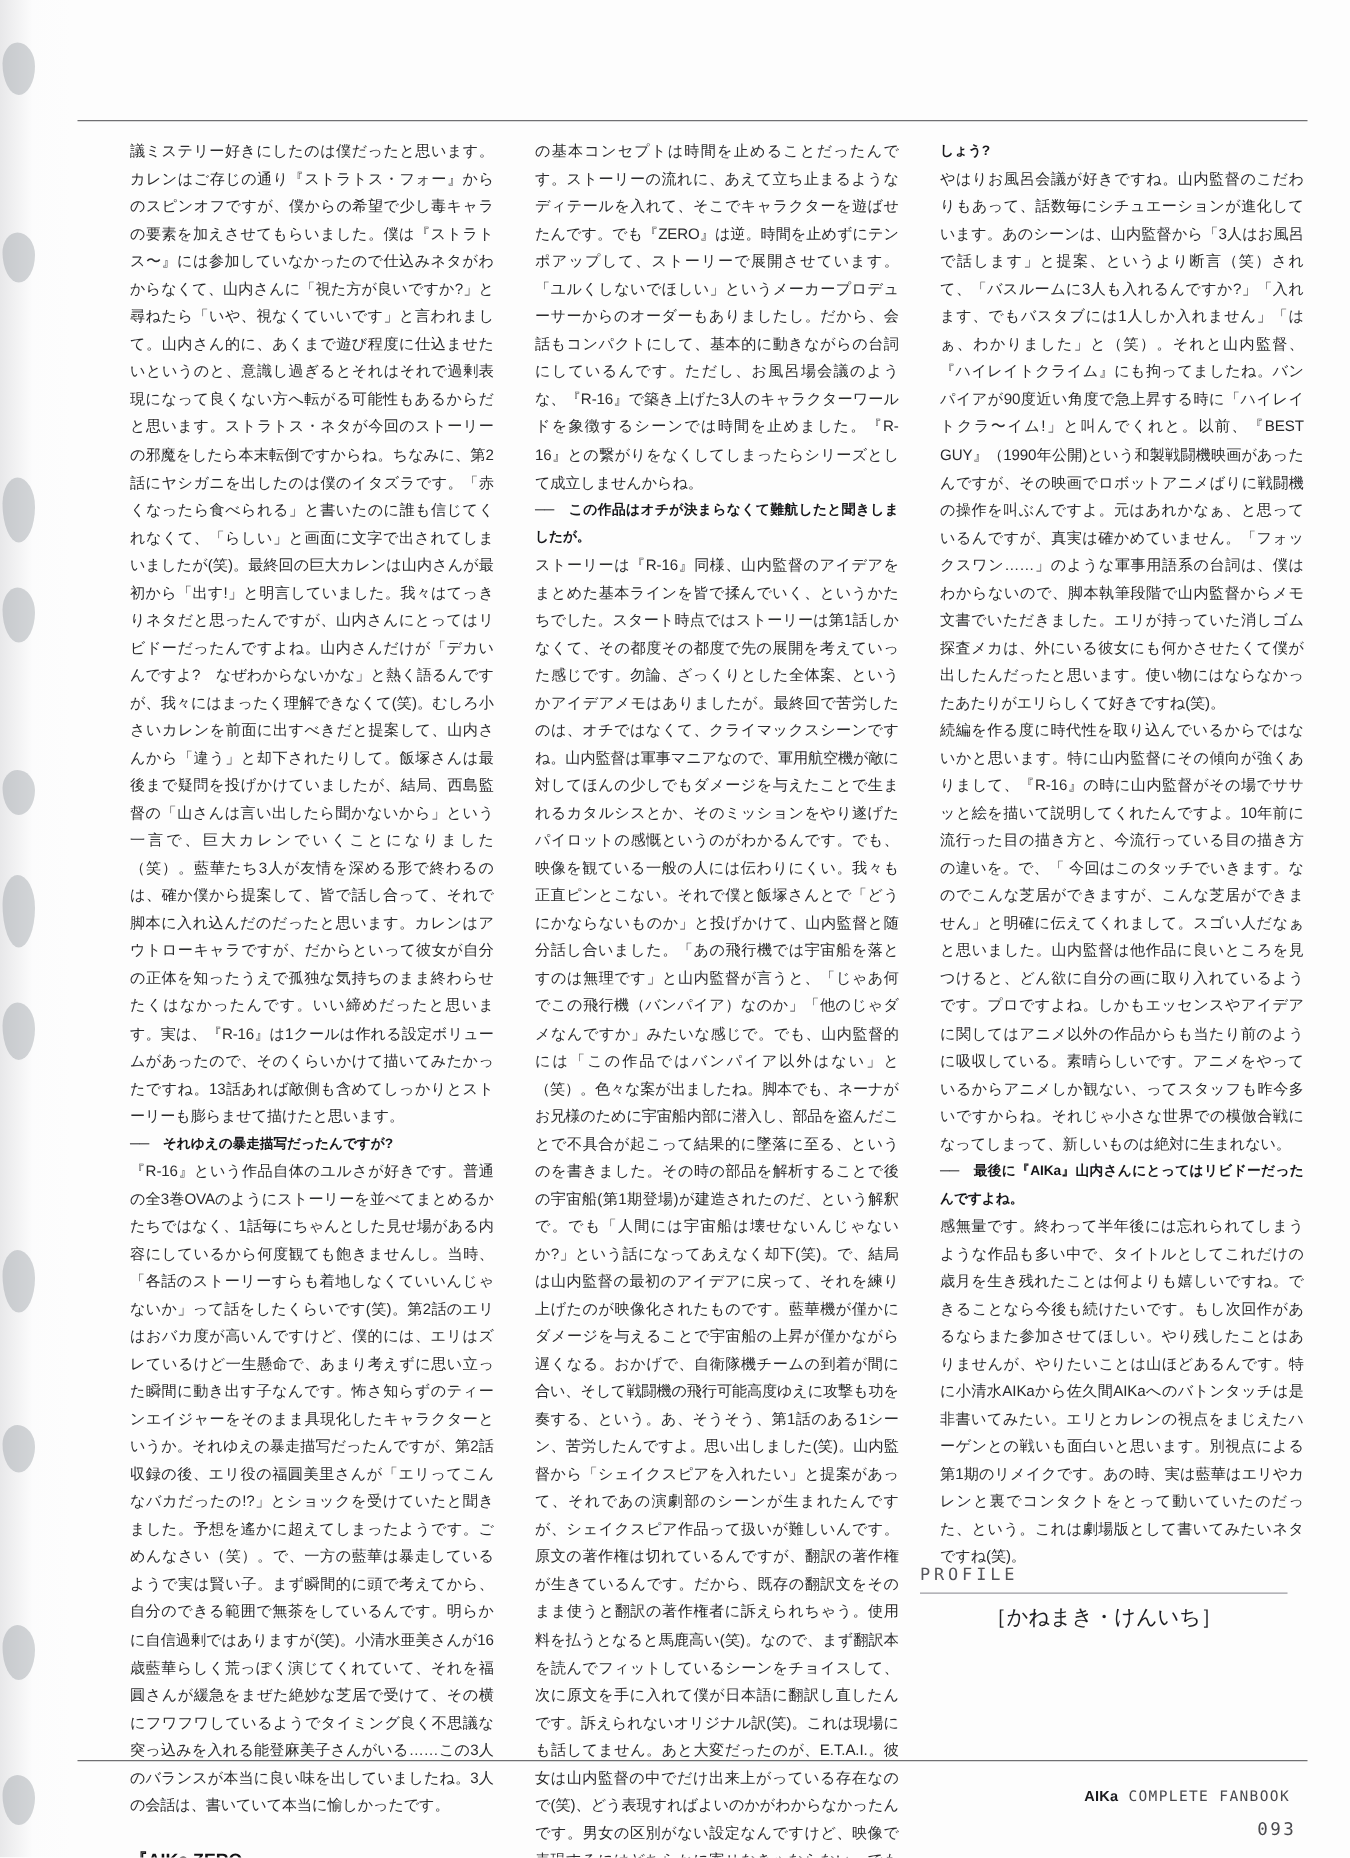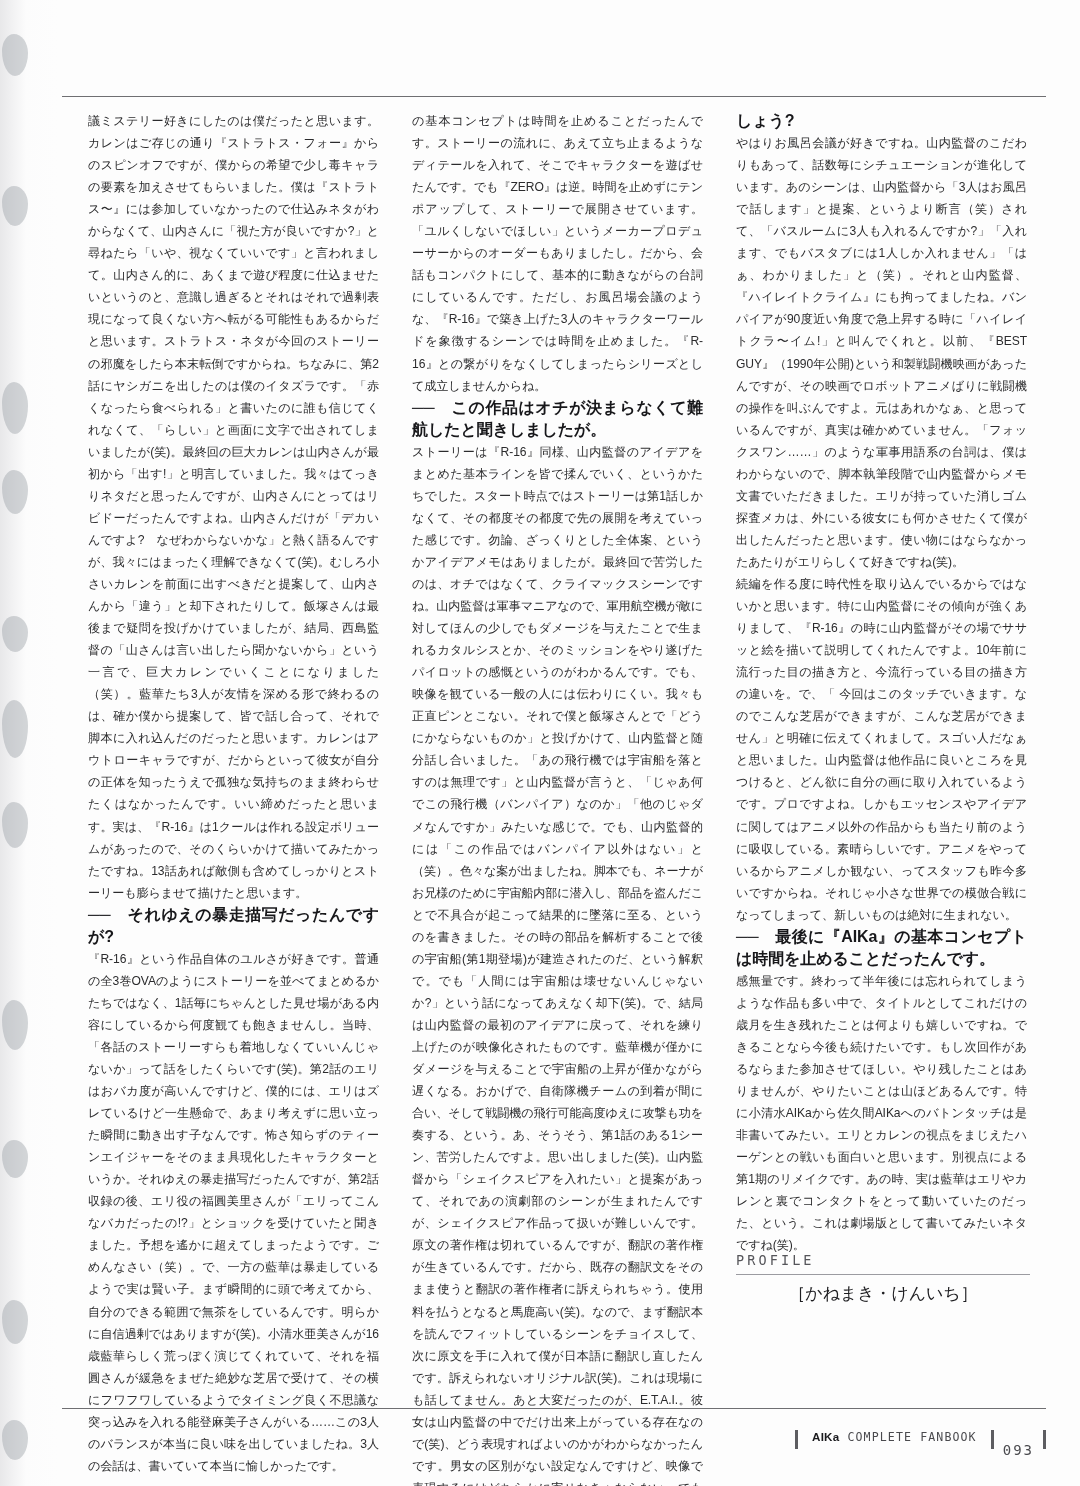--- a/index.html
+++ b/index.html
@@ -33,21 +33,21 @@
 
   
   #toprule{
     position:absolute; left:62px; top:96px; right:34px;
     height:1px; background:#6f6f72;
   }
 
   
   #columns{
     position:absolute;
-    left:88px; top:110px;
+    left:104px; top:110px;
     width:945px; height:1300px;
   }
   .col{
     position:absolute;
     top:0;
     width:291px;
   }
   #col1{left:0;}
   #col2{left:324px;}
   #col3{left:648px;}
@@ -57,21 +57,21 @@
     font-size:12.1px;
     line-height:22.05px;
     color:#2b2b2d;
     text-align:justify;
     text-justify:inter-character;
     letter-spacing:-0.1px;
     font-weight:400;
   }
   p.q{
     margin:0;
-    font-size:16px;
+    font-size:11px;
     line-height:22.05px;
     color:#17171a;
     font-weight:bold;
     text-align:justify;
     text-justify:inter-character;
     letter-spacing:-0.1px;
   }
   h3.sec{
     margin:22px 0 0 0;
     font-size:14.2px;
@@ -111,21 +111,21 @@
     letter-spacing:-0.2px;
   }
 
   
   #footer{
     position:absolute; left:62px; right:34px; top:1408px;
     height:1px; background:#6f6f72;
   }
   #footbar{
     position:absolute; right:34px; top:1430px;
-    display:flex; align-items:flex-start; height:22px;
+    display:flex; align-items:flex-end; height:22px;flex-direction:column;
   }
   .fbar{width:3px;height:19px;background:#5d5d61;}
   #foot-title{
     margin:0 14px 0 14px;
     font-size:11.6px;
     color:#4a4a4e;
     font-family:"DejaVu Sans Mono","Liberation Mono",monospace;
     letter-spacing:1.1px;
     white-space:nowrap;
   }
@@ -171,21 +171,21 @@
       <p class="body">の基本コンセプトは時間を止めることだったんです。ストーリーの流れに、あえて立ち止まるようなディテールを入れて、そこでキャラクターを遊ばせたんです。でも『ZERO』は逆。時間を止めずにテンポアップして、ストーリーで展開させています。「ユルくしないでほしい」というメーカープロデューサーからのオーダーもありましたし。だから、会話もコンパクトにして、基本的に動きながらの台詞にしているんです。ただし、お風呂場会議のような、『R-16』で築き上げた3人のキャラクターワールドを象徴するシーンでは時間を止めました。『R-16』との繋がりをなくしてしまったらシリーズとして成立しませんからね。</p>
       <p class="q">──　この作品はオチが決まらなくて難航したと聞きしましたが。</p>
       <p class="body">ストーリーは『R-16』同様、山内監督のアイデアをまとめた基本ラインを皆で揉んでいく、というかたちでした。スタート時点ではストーリーは第1話しかなくて、その都度その都度で先の展開を考えていった感じです。勿論、ざっくりとした全体案、というかアイデアメモはありましたが。最終回で苦労したのは、オチではなくて、クライマックスシーンですね。山内監督は軍事マニアなので、軍用航空機が敵に対してほんの少しでもダメージを与えたことで生まれるカタルシスとか、そのミッションをやり遂げたパイロットの感慨というのがわかるんです。でも、映像を観ている一般の人には伝わりにくい。我々も正直ピンとこない。それで僕と飯塚さんとで「どうにかならないものか」と投げかけて、山内監督と随分話し合いました。「あの飛行機では宇宙船を落とすのは無理です」と山内監督が言うと、「じゃあ何でこの飛行機（バンパイア）なのか」「他のじゃダメなんですか」みたいな感じで。でも、山内監督的には「この作品ではバンパイア以外はない」と（笑）。色々な案が出ましたね。脚本でも、ネーナがお兄様のために宇宙船内部に潜入し、部品を盗んだことで不具合が起こって結果的に墜落に至る、というのを書きました。その時の部品を解析することで後の宇宙船(第1期登場)が建造されたのだ、という解釈で。でも「人間には宇宙船は壊せないんじゃないか?」という話になってあえなく却下(笑)。で、結局は山内監督の最初のアイデアに戻って、それを練り上げたのが映像化されたものです。藍華機が僅かにダメージを与えることで宇宙船の上昇が僅かながら遅くなる。おかげで、自衛隊機チームの到着が間に合い、そして戦闘機の飛行可能高度ゆえに攻撃も功を奏する、という。あ、そうそう、第1話のある1シーン、苦労したんですよ。思い出しました(笑)。山内監督から「シェイクスピアを入れたい」と提案があって、それであの演劇部のシーンが生まれたんですが、シェイクスピア作品って扱いが難しいんです。原文の著作権は切れているんですが、翻訳の著作権が生きているんです。だから、既存の翻訳文をそのまま使うと翻訳の著作権者に訴えられちゃう。使用料を払うとなると馬鹿高い(笑)。なので、まず翻訳本を読んでフィットしているシーンをチョイスして、次に原文を手に入れて僕が日本語に翻訳し直したんです。訴えられないオリジナル訳(笑)。これは現場にも話してません。あと大変だったのが、E.T.A.I.。彼女は山内監督の中でだけ出来上がっている存在なので(笑)、どう表現すればよいのかがわからなかったんです。男女の区別がない設定なんですけど、映像で表現するにはどちらかに寄せなきゃならない。でも第1話の脚本執筆段階では、山内監督も決めかねていて絵があがっていなかったんです。なので実は、第1話の脚本では男として描いています。</p>
 
     </div>
 
     <div class="col" id="col3">
       <p class="q">しょう?</p>
       <p class="body">やはりお風呂会議が好きですね。山内監督のこだわりもあって、話数毎にシチュエーションが進化しています。あのシーンは、山内監督から「3人はお風呂で話します」と提案、というより断言（笑）されて、「バスルームに3人も入れるんですか?」「入れます、でもバスタブには1人しか入れません」「はぁ、わかりました」と（笑）。それと山内監督、『ハイレイトクライム』にも拘ってましたね。バンパイアが90度近い角度で急上昇する時に「ハイレイトクラ〜イム!」と叫んでくれと。以前、『BEST GUY』（1990年公開)という和製戦闘機映画があったんですが、その映画でロボットアニメばりに戦闘機の操作を叫ぶんですよ。元はあれかなぁ、と思っているんですが、真実は確かめていません。「フォックスワン……」のような軍事用語系の台詞は、僕はわからないので、脚本執筆段階で山内監督からメモ文書でいただきました。エリが持っていた消しゴム探査メカは、外にいる彼女にも何かさせたくて僕が出したんだったと思います。使い物にはならなかったあたりがエリらしくて好きですね(笑)。</p>
       <p class="body">続編を作る度に時代性を取り込んでいるからではないかと思います。特に山内監督にその傾向が強くありまして、『R-16』の時に山内監督がその場でササッと絵を描いて説明してくれたんですよ。10年前に流行った目の描き方と、今流行っている目の描き方の違いを。で、「 今回はこのタッチでいきます。なのでこんな芝居ができますが、こんな芝居ができません」と明確に伝えてくれまして。スゴい人だなぁと思いました。山内監督は他作品に良いところを見つけると、どん欲に自分の画に取り入れているようです。プロですよね。しかもエッセンスやアイデアに関してはアニメ以外の作品からも当たり前のように吸収している。素晴らしいです。アニメをやっているからアニメしか観ない、ってスタッフも昨今多いですからね。それじゃ小さな世界での模倣合戦になってしまって、新しいものは絶対に生まれない。</p>
-      <p class="q">──　最後に『AIKa』の基本コンセプトは時間を止めることだったんです。</p>
+      <p class="q">──　最後に『AIKa』山内さんにとってはリビドーだったんですよね。</p>
       <p class="body">感無量です。終わって半年後には忘れられてしまうような作品も多い中で、タイトルとしてこれだけの歳月を生き残れたことは何よりも嬉しいですね。できることなら今後も続けたいです。もし次回作があるならまた参加させてほしい。やり残したことはありませんが、やりたいことは山ほどあるんです。特に小清水AIKaから佐久間AIKaへのバトンタッチは是非書いてみたい。エリとカレンの視点をまじえたハーゲンとの戦いも面白いと思います。別視点による第1期のリメイクです。あの時、実は藍華はエリやカレンと裏でコンタクトをとって動いていたのだった、という。これは劇場版として書いてみたいネタですね(笑)。</p>
     </div>
 
   </div>
 
   <div id="profile">
     <div class="ptitle">PROFILE</div>
     <div class="prule"></div>
     <div class="pname">［かねまき・けんいち］</div>
   </div>

